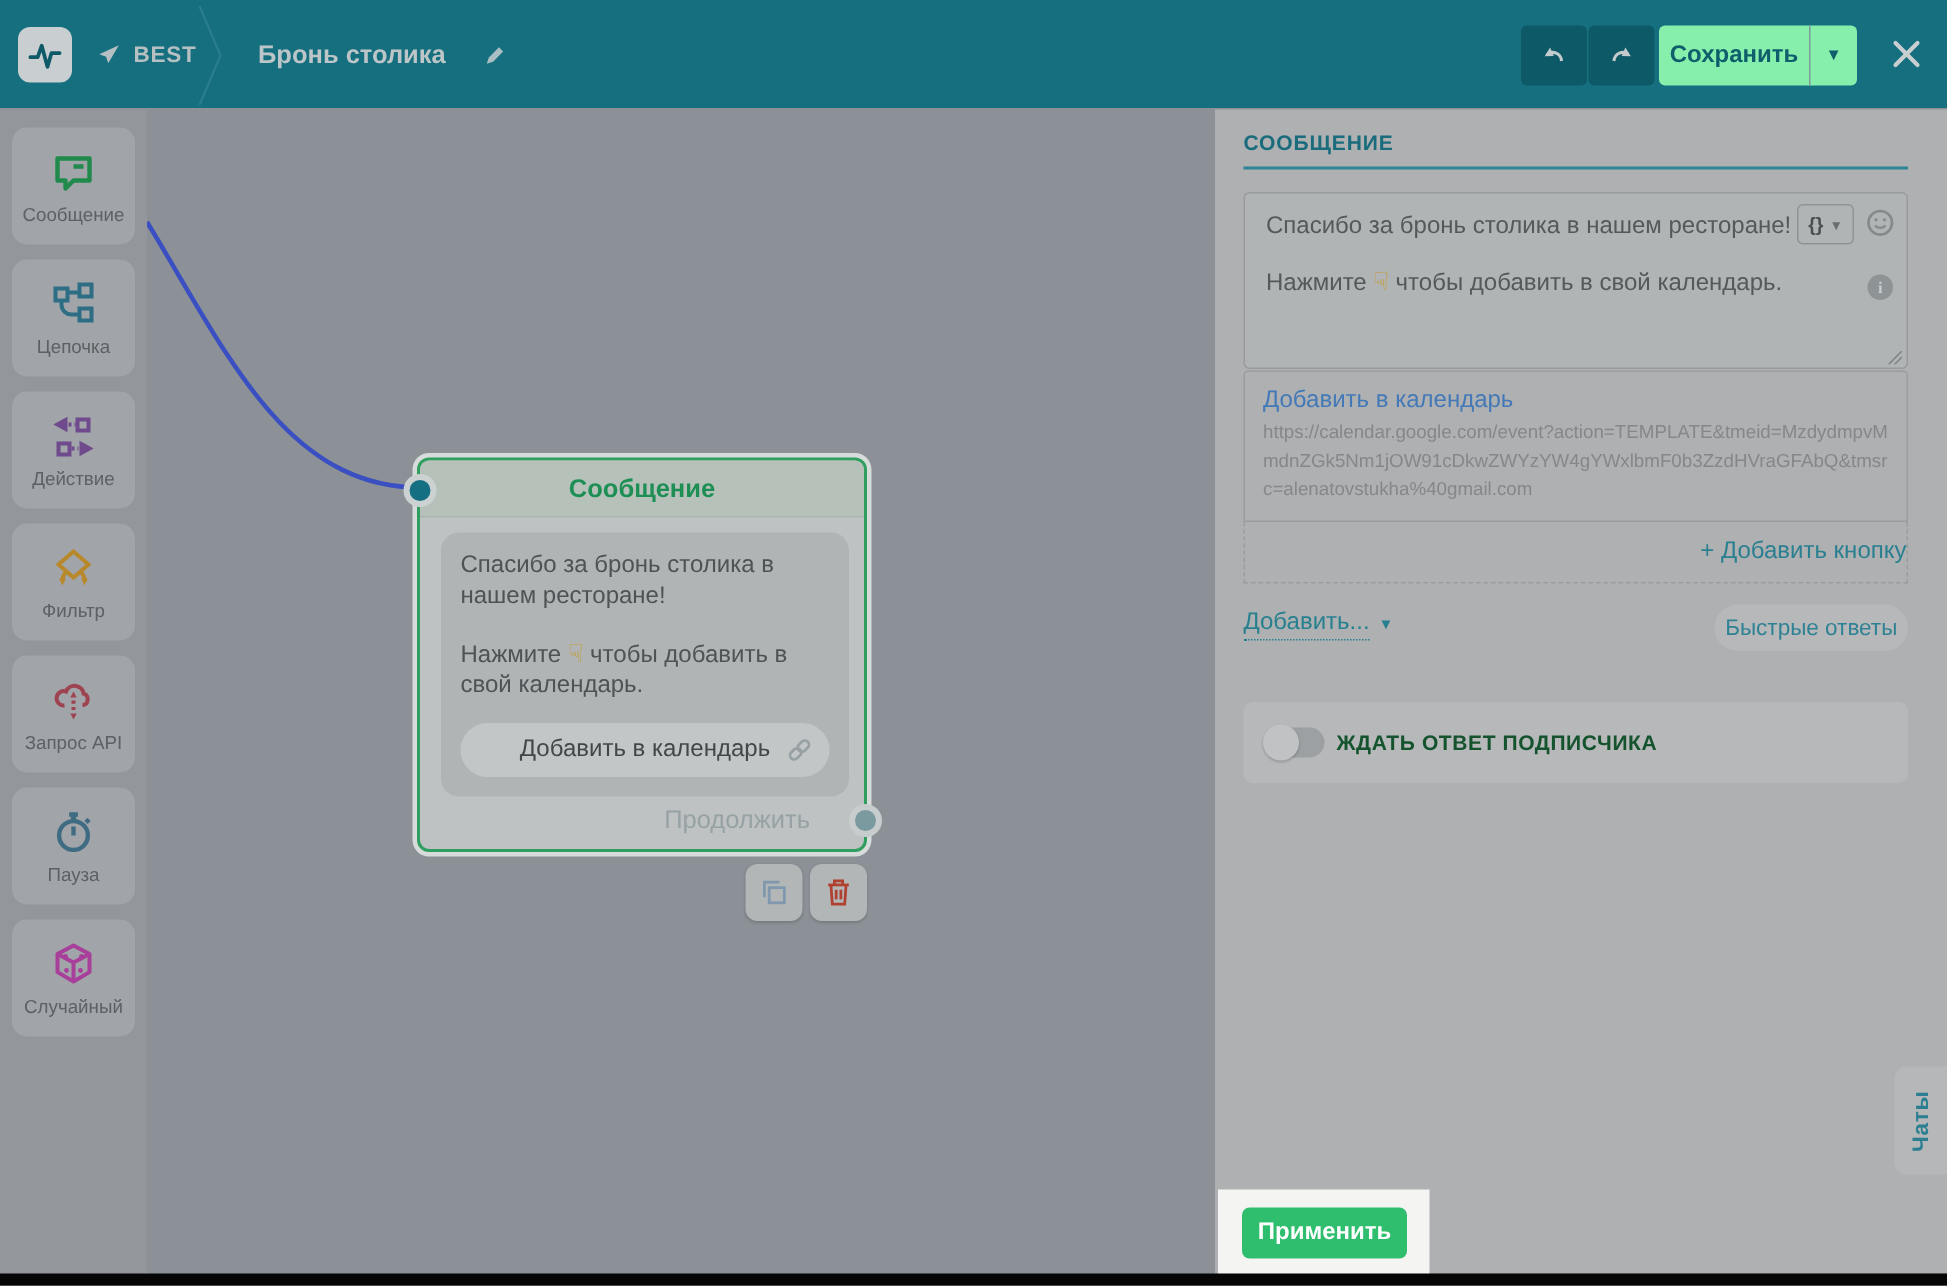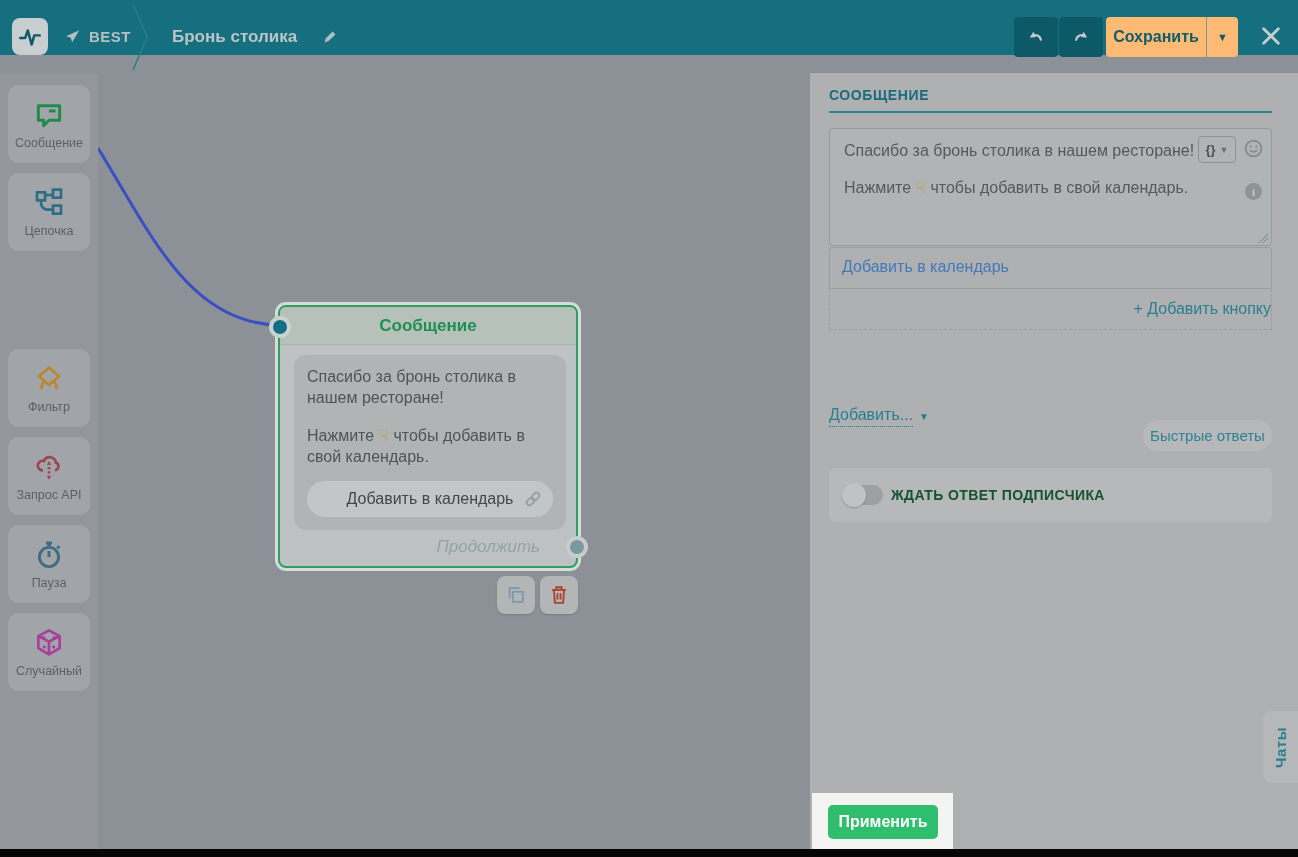--- a/index.html
+++ b/index.html
@@ -1,31 +1,31 @@
 <!DOCTYPE html>
 <html><head>
 <meta charset="utf-8">
 <style>
   * { margin:0; padding:0; box-sizing:border-box; }
   html,body { width:1298px; height:857px; overflow:hidden; background:#8b9196;
               font-family:"Liberation Sans", sans-serif; }
 
   
-  #topbar { position:absolute; left:0; top:0; width:1298px; height:55px; background:#156f7e; z-index:50; }
+  #topbar { position:absolute; left:0; top:0; width:1298px; height:72px; background:#156f7e; z-index:50; }
   #logo { position:absolute; left:12px; top:18px; width:36px; height:37px; background:#c9ced0; border-radius:8px;
           display:flex; align-items:center; justify-content:center; }
   #back { position:absolute; left:64px; top:0; height:73px; display:flex; align-items:center; gap:8px;
           color:#b6bfc2; font-weight:bold; font-size:15px; letter-spacing:.5px; cursor:pointer; }
   #crumb-divider { position:absolute; left:132px; top:0; }
   #flow-title { position:absolute; left:172px; top:0; height:73px; display:flex; align-items:center; gap:25px;
                 color:#bcc5c7; font-weight:bold; font-size:17px; }
   .histbtn { position:absolute; top:17px; width:44px; height:40px; background:#0e5967; border-radius:4px;
              display:flex; align-items:center; justify-content:center; cursor:pointer; }
   #undo-btn { left:1014px; } #redo-btn { left:1059px; }
-  #save-group { position:absolute; left:1106px; top:17px; height:40px; display:flex; background:#fdba74;
+  #save-group { position:absolute; left:1106px; top:17px; height:40px; display:flex; background:#86efac;
                 border-radius:4px; overflow:hidden; }
   #save-main { width:100px; display:flex; align-items:center; justify-content:center;
                color:#0f5e6c; font-weight:bold; font-size:16px; cursor:pointer; }
   #save-caret { width:32px; border-left:1px solid #7f989c; display:flex; align-items:center; justify-content:center;
                 color:#0f5e6c; font-size:11px; cursor:pointer; }
   #close-btn { position:absolute; left:1256px; top:21px; width:30px; height:30px; display:flex;
                align-items:center; justify-content:center; cursor:pointer; }
 
   
   #canvas { position:absolute; left:0; top:73px; width:810px; height:776px; background:#8b9196; }
@@ -41,21 +41,21 @@
                  display:flex; align-items:center; justify-content:center;
                  color:#1d8f55; font-weight:bold; font-size:17px; }
   #node-msg { position:absolute; left:14px; top:48px; width:272px; background:#b1b4b5; border-radius:12px;
               padding:12px 13px 13px; font-size:16px; color:#4e5356; line-height:1.3; }
   #node-msg .p2 { margin-top:16px; }
   .hand { color:#c49a2f; font-size:17px; }
   #node-btn { margin-top:14px; position:relative; height:36px; background:#c3c6c7; border-radius:18px;
               display:flex; align-items:center; justify-content:center;
               font-size:16px; color:#42474a; cursor:pointer; }
   #node-btn .linkic { position:absolute; right:9px; top:7px; }
-  #node-continue { position:absolute; right:36px; top:230px; font-size:17px; color:#97a2a5;font-style:italic; }
+  #node-continue { position:absolute; right:36px; top:230px; font-size:17px; color:#97a2a5; }
   .port { position:absolute; width:22px; height:22px; border-radius:50%; }
   #port-in  { left:-11px; top:9px;  background:#156f82; border:4px solid #ccd2d2; }
   #port-out { left:286px; top:229px; background:#7b9aa0; border:4px solid #c6cdcc; }
 
   .node-tool { position:absolute; width:38px; height:38px; background:#b3b6b7; border-radius:8px; z-index:6;
                display:flex; align-items:center; justify-content:center; cursor:pointer;
                box-shadow:0 1px 2px rgba(0,0,0,.15); }
   #copy-btn { left:497px; top:576px; } #delete-btn { left:540px; top:576px; }
 
   
@@ -85,21 +85,21 @@
   #btn-url { margin-top:3px; font-size:12.5px; color:#85888b; line-height:1.5; word-break:break-all; }
   #btn-add { border:1px dashed #999da0; border-top:none; padding:11px 0; text-align:right;
              font-size:16px; color:#2a7f91; cursor:pointer; }
 
   #add-more { position:absolute; left:19px; top:333px; display:inline-flex; align-items:center; gap:6px;
               font-size:16px; color:#27808f; cursor:pointer; }
   #add-more .txt { border-bottom:1px dotted #27808f; padding-bottom:2px; }
   #add-more .car { font-size:10px; }
   #quick-replies { position:absolute; left:333px; top:330px; width:129px; height:31px; border-radius:16px;
                    background:#b6b8b9; display:flex; align-items:center; justify-content:center;
-                   font-size:15px; color:#2f8294; cursor:pointer;margin-top:17px; }
+                   font-size:15px; color:#2f8294; cursor:pointer; }
 
   #wait-card { position:absolute; left:19px; top:395px; width:443px; height:54px; background:#b6b8b9;
                border-radius:6px; }
   #wait-toggle { position:absolute; left:16px; top:17px; width:38px; height:20px; background:#9ca0a2;
                  border-radius:10px; cursor:pointer; }
   #wait-knob { position:absolute; left:-3px; top:-2px; width:24px; height:24px; border-radius:50%;
                background:#c0c2c3; box-shadow:0 1px 2px rgba(0,0,0,.2); }
   #wait-label { position:absolute; left:62px; top:0; height:54px; display:flex; align-items:center;
                 font-size:14px; font-weight:bold; letter-spacing:.4px; color:#14532d; }
 
@@ -140,20 +140,33 @@
         <rect x="3" y="4" width="6" height="6"></rect>
         <rect x="15" y="2" width="6" height="6"></rect>
         <rect x="15" y="14" width="6" height="6"></rect>
         <path d="M9 6 h6"></path>
         <path d="M6 10 v2 a5 5 0 0 0 5 5 h4"></path>
       </g>
     </svg>
     <span class="lbl">Цепочка</span>
   </div>
 
+  <div class="side-card" style="top:188px">
+    <svg width="32" height="32" viewBox="0 0 24 24">
+      <g fill="#6f4a8c" stroke="#6f4a8c">
+        <polygon points="3,6 8.5,3 8.5,9"></polygon>
+        <rect x="14" y="3.5" width="5.5" height="5.5" fill="none" stroke-width="2"></rect>
+        <line x1="9.5" y1="6" x2="13" y2="6" stroke-width="2" stroke-dasharray="1.5 1.5"></line>
+        <polygon points="21,18 15.5,15 15.5,21"></polygon>
+        <rect x="4.5" y="15.5" width="5.5" height="5.5" fill="none" stroke-width="2"></rect>
+        <line x1="11" y1="18" x2="14.5" y2="18" stroke-width="2" stroke-dasharray="1.5 1.5"></line>
+      </g>
+    </svg>
+    <span class="lbl">Действие</span>
+  </div>
 
   <div class="side-card" style="top:364px">
     <svg width="32" height="32" viewBox="0 0 24 24">
       <path d="M7.5 14.5 a3.6 3.6 0 1 1 .8-7 a4.6 4.6 0 0 1 8.8 1.1 a3 3 0 0 1 -.6 5.8" fill="none" stroke="#9e4450" stroke-width="2"></path>
       <polygon points="10.4,10.5 13.6,10.5 12,7.5" fill="#9e4450"></polygon>
       <line x1="12" y1="12" x2="12" y2="18" stroke="#9e4450" stroke-width="2" stroke-dasharray="1.6 1.6"></line>
       <polygon points="10.4,18.5 13.6,18.5 12,21.5" fill="#9e4450"></polygon>
     </svg>
     <span class="lbl">Запрос API</span>
   </div>
@@ -320,20 +333,21 @@
   <svg id="resize-handle" width="9" height="9">
     <g stroke="#7d8184" stroke-width="1">
       <line x1="0" y1="9" x2="9" y2="0"></line>
       <line x1="4" y1="9" x2="9" y2="4"></line>
     </g>
   </svg>
 
   <div id="btn-card">
     <div id="btn-main">
       <div id="btn-link">Добавить в календарь</div>
+      <div id="btn-url">https://calendar.google.com/event?action=TEMPLATE&amp;tmeid=MzdydmpvMmdnZGk5Nm1jOW91cDkwZWYzYW4gYWxlbmF0b3ZzdHVraGFAbQ&amp;tmsrc=alenatovstukha%40gmail.com</div>
     </div>
     <div id="btn-add">+ Добавить кнопку</div>
   </div>
 
   <div id="add-more">
     <span class="txt">Добавить...</span>
     <span class="car">▼</span>
   </div>
   <div id="quick-replies">Быстрые ответы</div>
 

